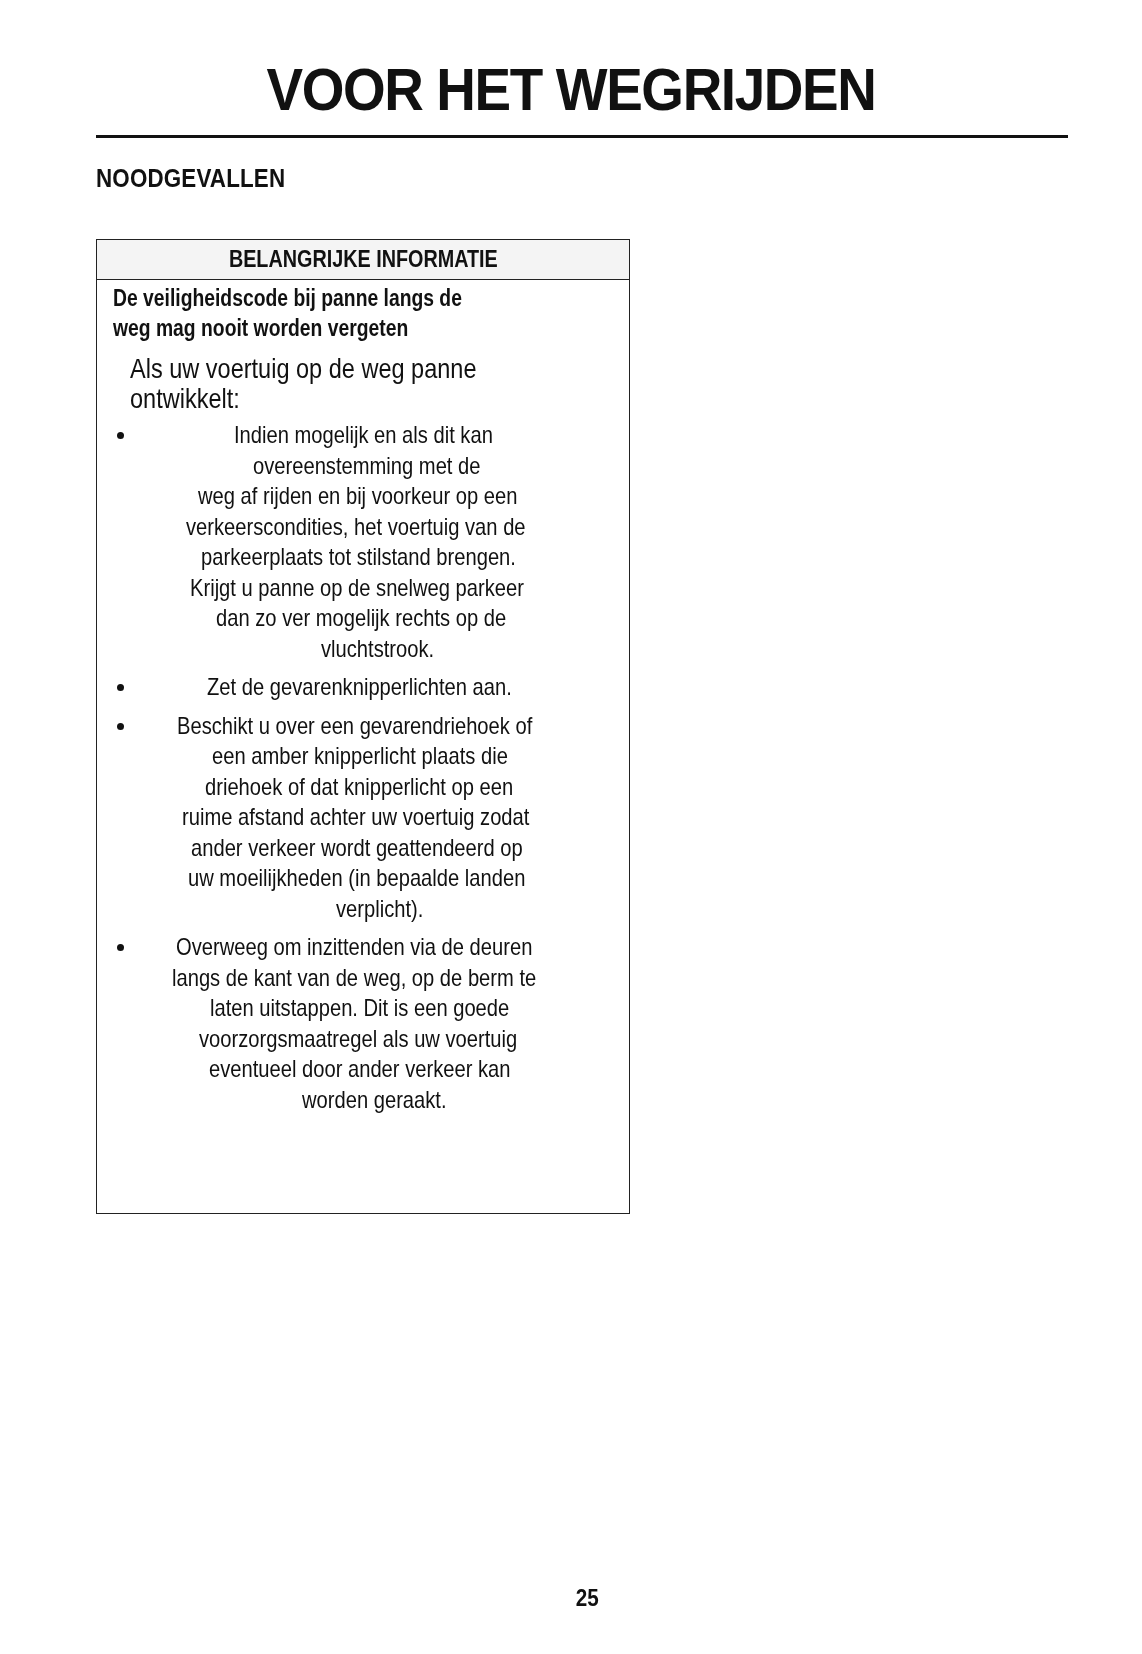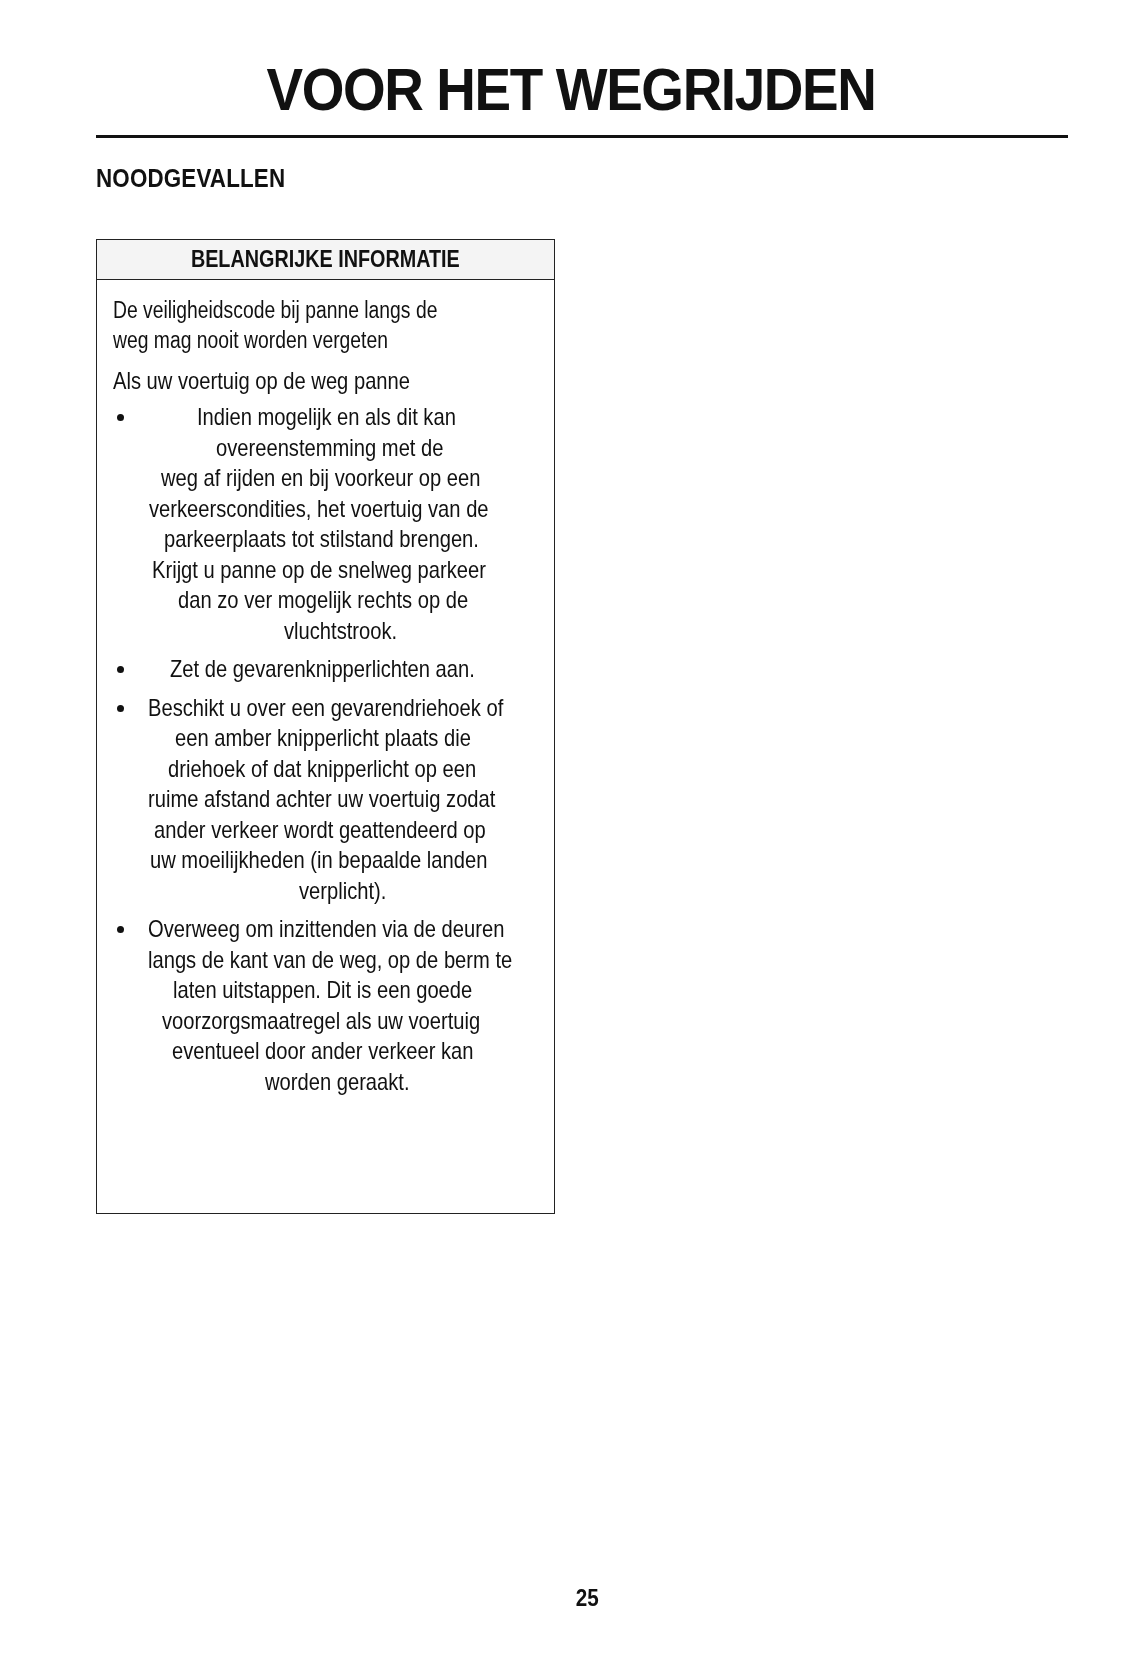--- a/index.html
+++ b/index.html
@@ -46,21 +46,21 @@
       line-height: 32px;
       margin: 0;
       transform: scaleX(0.86);
       transform-origin: 0 50%;
       letter-spacing: 0.2px;
     }
     .info-box {
       position: absolute;
       left: 96px;
       top: 239px;
-      width: 459px;
+      width: 534px;
       height: 975px;
       border: 1.5px solid #222222;
       box-sizing: border-box;
     }
     .info-box-header {
       height: 40px;
       background: #f4f4f4;
       border-bottom: 1.5px solid #222222;
       box-sizing: border-box;
       text-align: center;
@@ -76,29 +76,30 @@
     .info-box-body {
       padding: 0 0 0 16px;
     }
     .cond {
       display: inline-block;
       transform: scaleX(0.84);
       transform-origin: 0 50%;
       white-space: nowrap;
     }
     .warning-title {
-      margin-top: 15px;
-      font-weight: normal;
+      margin-top: 3px;
+      font-weight: bold;
       font-size: 23px;
       line-height: 30px;
     }
     .intro {
       margin-top: 11px;
-      font-size: 24px;
+      font-size: 28px;
       line-height: 30px;
+      margin-left: 17px;
     }
     .bullet-list {
       list-style: none;
       margin: 6px 0 0 0;
       padding: 0;
     }
     .bullet-item {
       position: relative;
       padding-left: 35px;
       font-size: 24px;
@@ -147,20 +148,21 @@
   <div class="info-box-header">
     <span>BELANGRIJKE INFORMATIE</span>
   </div>
   <div class="info-box-body">
     <div class="warning-title">
       <span class="line"><span class="cond">De veiligheidscode bij panne langs de</span></span>
       <span class="line"><span class="cond">weg mag nooit worden vergeten</span></span>
     </div>
     <div class="intro">
       <span class="line"><span class="cond">Als uw voertuig op de weg panne</span></span>
+      <span class="line"><span class="cond">ontwikkelt:</span></span>
     </div>
     <ul class="bullet-list">
       <li class="bullet-item">
         <span class="bullet-dot"></span>
         <span class="line"><span class="cond">Indien mogelijk en als dit kan</span></span>
         <span class="line"><span class="cond">overeenstemming met de</span></span>
         <span class="line"><span class="cond">weg af rijden en bij voorkeur op een</span></span>
         <span class="line"><span class="cond">verkeerscondities, het voertuig van de</span></span>
         <span class="line"><span class="cond">parkeerplaats tot stilstand brengen.</span></span>
         <span class="line"><span class="cond">Krijgt u panne op de snelweg parkeer</span></span>

